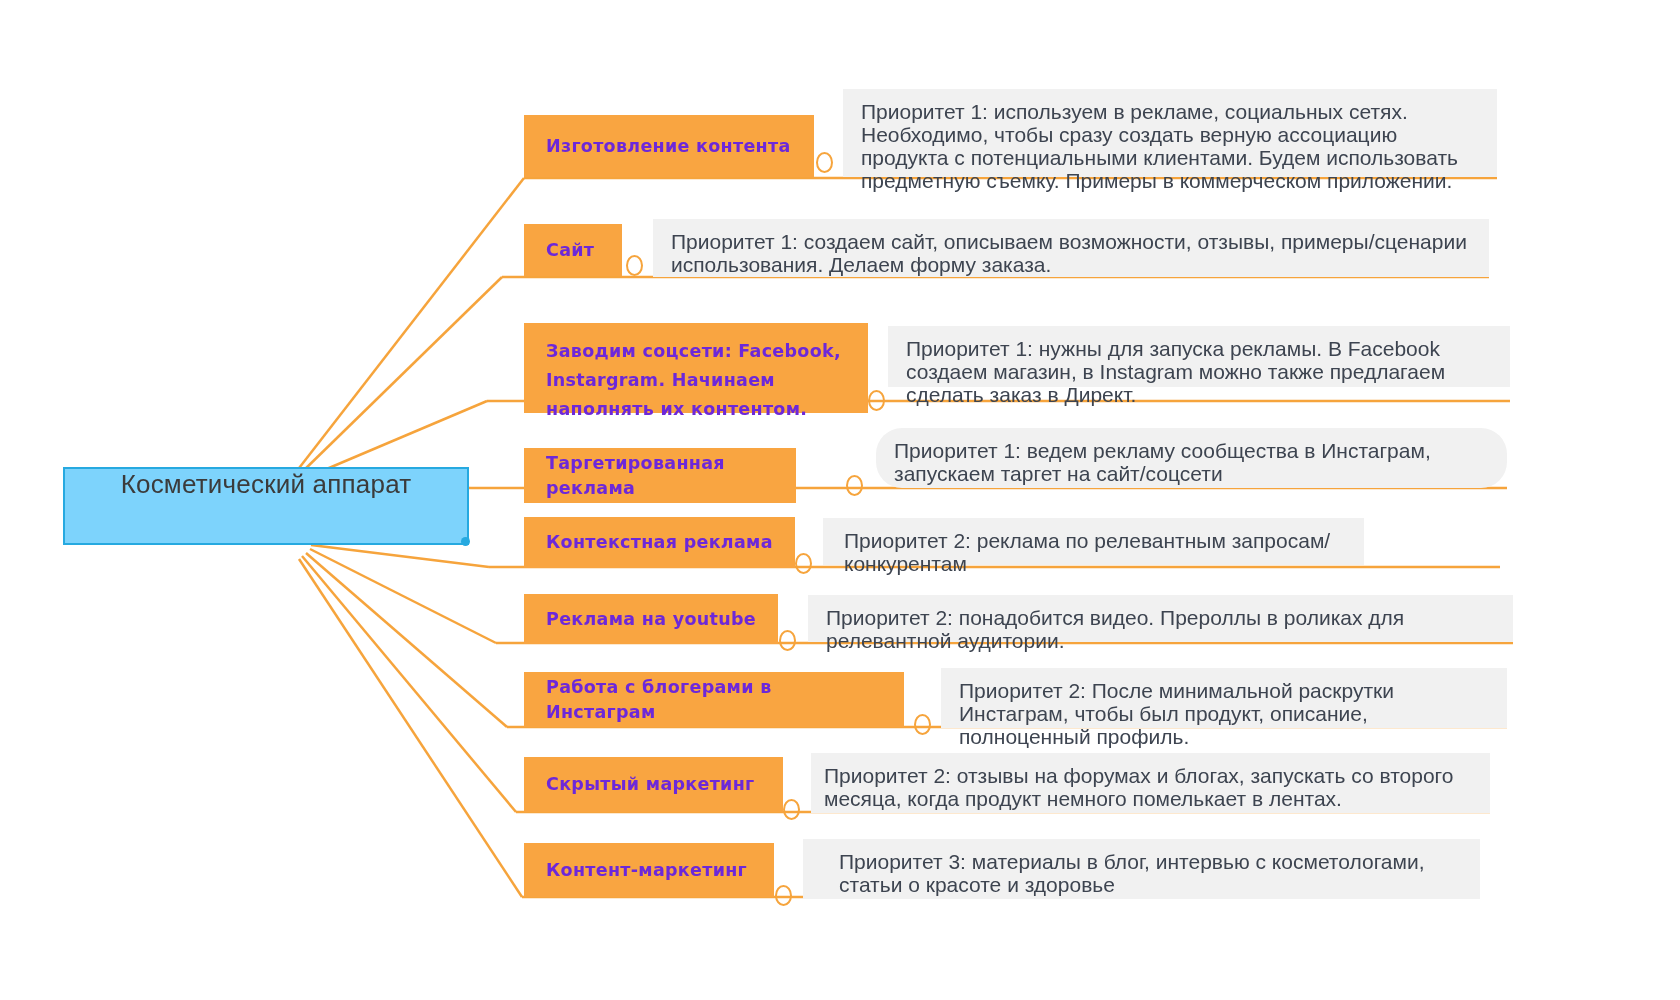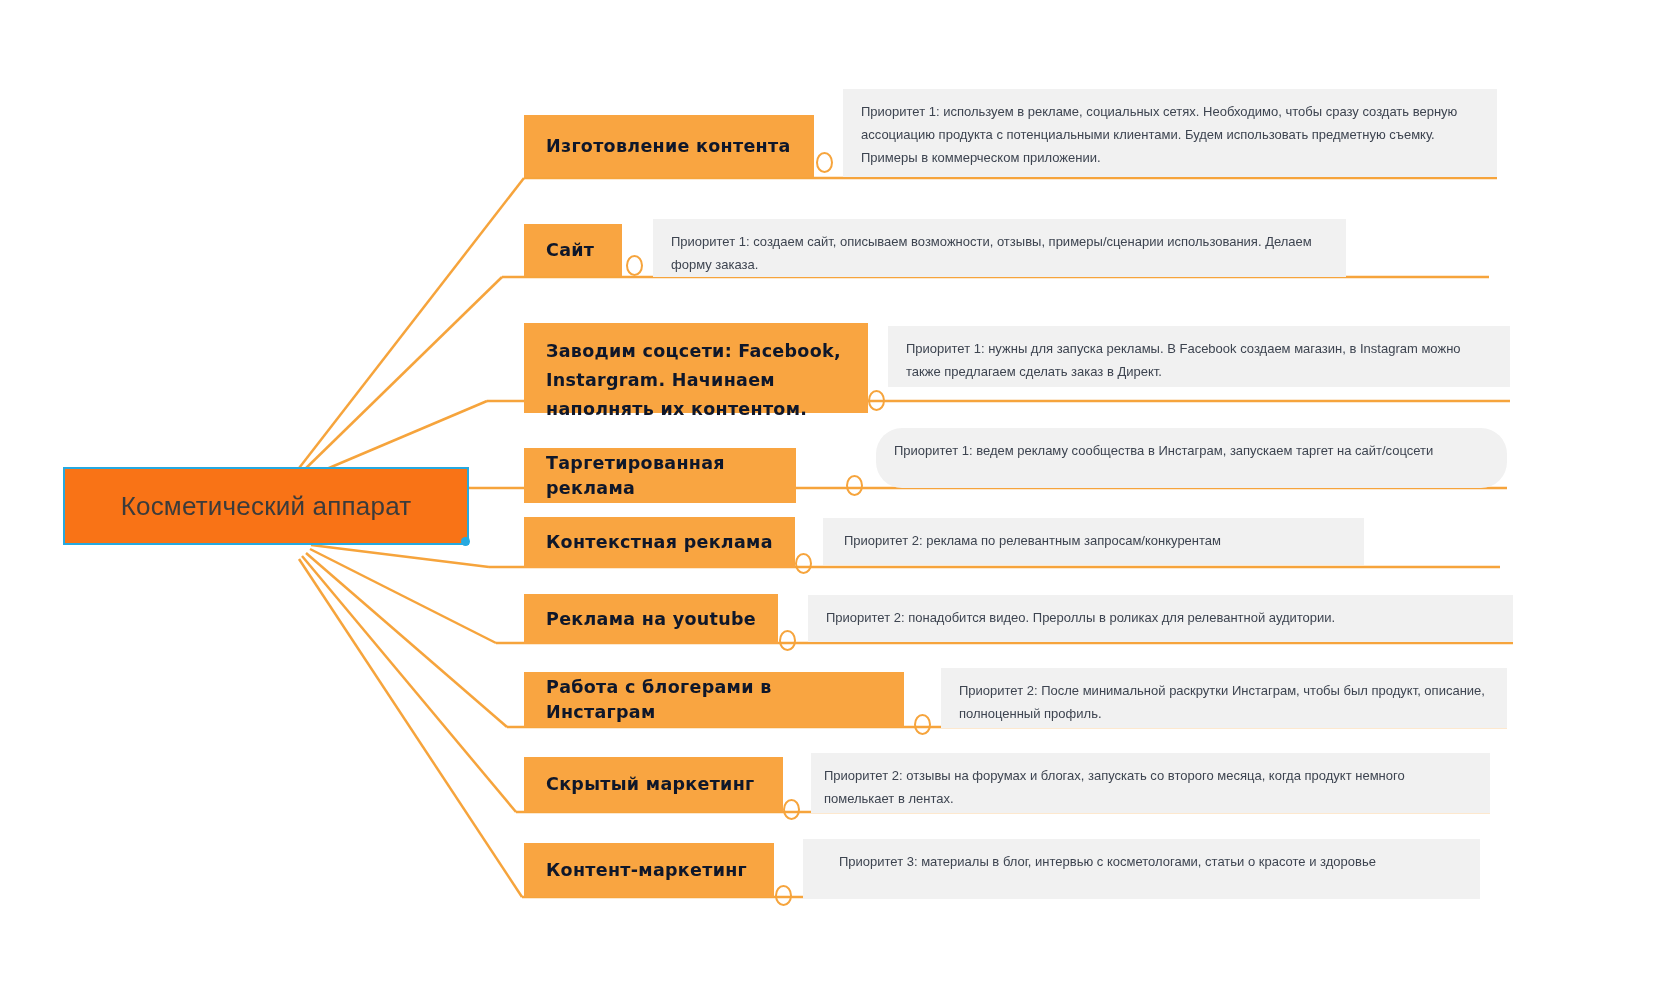--- a/index.html
+++ b/index.html
@@ -25,23 +25,22 @@
   }
   
   .root-node {
     position: absolute;
     left: 63px;
     top: 467px;
     width: 406px;
     height: 78px;
     box-sizing: border-box;
     border: 2px solid #26A9E0;
-    background: #f97316;
+    background: #7dd3fc;
     display: flex;
-    align-items: center;
     justify-content: center;
     z-index: 5;
   }
   .root-node-label {
     font-size: 26px;
     color: #3b3b3b;
     letter-spacing: 0.2px;
     font-family: "Liberation Sans", "DejaVu Sans", sans-serif;
   }
   .root-dot {
@@ -55,42 +54,42 @@
     z-index: 6;
   }
   
   .branch {
     position: absolute;
     z-index: 4;
   }
   .branch-label {
     position: absolute;
     background: #F9A541;
-    color: #0f172a;
+    color: #6d28d9;
     font-weight: bold;
     font-size: 17.5px;
     line-height: 25px;
     letter-spacing: 0.3px;
     box-sizing: border-box;
     padding: 0 22px;
     display: flex;
     align-items: center;
     z-index: 4;
     font-family: "DejaVu Sans", "Liberation Sans", sans-serif;
   }
   .branch-label.multiline {
     display: block;
     padding-top: 14px;
     margin-top: 12px;
   }
   .branch-desc {
     position: absolute;
     background: #F1F1F1;
     color: #3d4450;
-    font-size: 13px;
+    font-size: 21px;
     line-height: 23px;
     box-sizing: border-box;
     padding: 11px 16px 11px 18px;
     z-index: 3;
     font-family: "Liberation Sans", "DejaVu Sans", sans-serif;
   }
   
   .branch-joint {
     position: absolute;
     width: 17px;
@@ -145,21 +144,21 @@
   <div class="root-dot"></div>
 
   <div class="branch">
     <div class="branch-label" style="left:524px; top:115px; width:290px; height:62px;">Изготовление контента</div>
     <div class="branch-desc" style="left:843px; top:89px; width:654px; height:88px;">Приоритет 1: используем в рекламе, социальных сетях. Необходимо, чтобы сразу создать верную ассоциацию продукта с потенциальными клиентами. Будем использовать предметную съемку. Примеры в коммерческом приложении.</div>
     <div class="branch-joint" style="left:816px; top:152px;"></div>
   </div>
 
   <div class="branch">
     <div class="branch-label" style="left:524px; top:224px; width:98px; height:52px;">Сайт</div>
-    <div class="branch-desc" style="left:653px; top:219px; width:693px; height:58px;">Приоритет 1: создаем сайт, описываем  возможности, отзывы, примеры/сценарии использования. Делаем форму заказа.</div>
+    <div class="branch-desc" style="left:653px; top:219px; width:836px; height:58px;">Приоритет 1: создаем сайт, описываем  возможности, отзывы, примеры/сценарии использования. Делаем форму заказа.</div>
     <div class="branch-joint" style="left:626px; top:255px;"></div>
   </div>
 
   <div class="branch">
     <div class="branch-label multiline" style="left:524px; top:311px; width:344px; height:90px; line-height:29px;">Заводим соцсети: Facebook, Instargram. Начинаем наполнять их контентом.</div>
     <div class="branch-desc" style="left:888px; top:326px; width:622px; height:61px;">Приоритет 1: нужны для запуска рекламы. В Facebook создаем магазин, в Instagram можно также предлагаем сделать заказ в Директ.</div>
     <div class="branch-joint" style="left:868px; top:390px;"></div>
   </div>
 
   <div class="branch">

